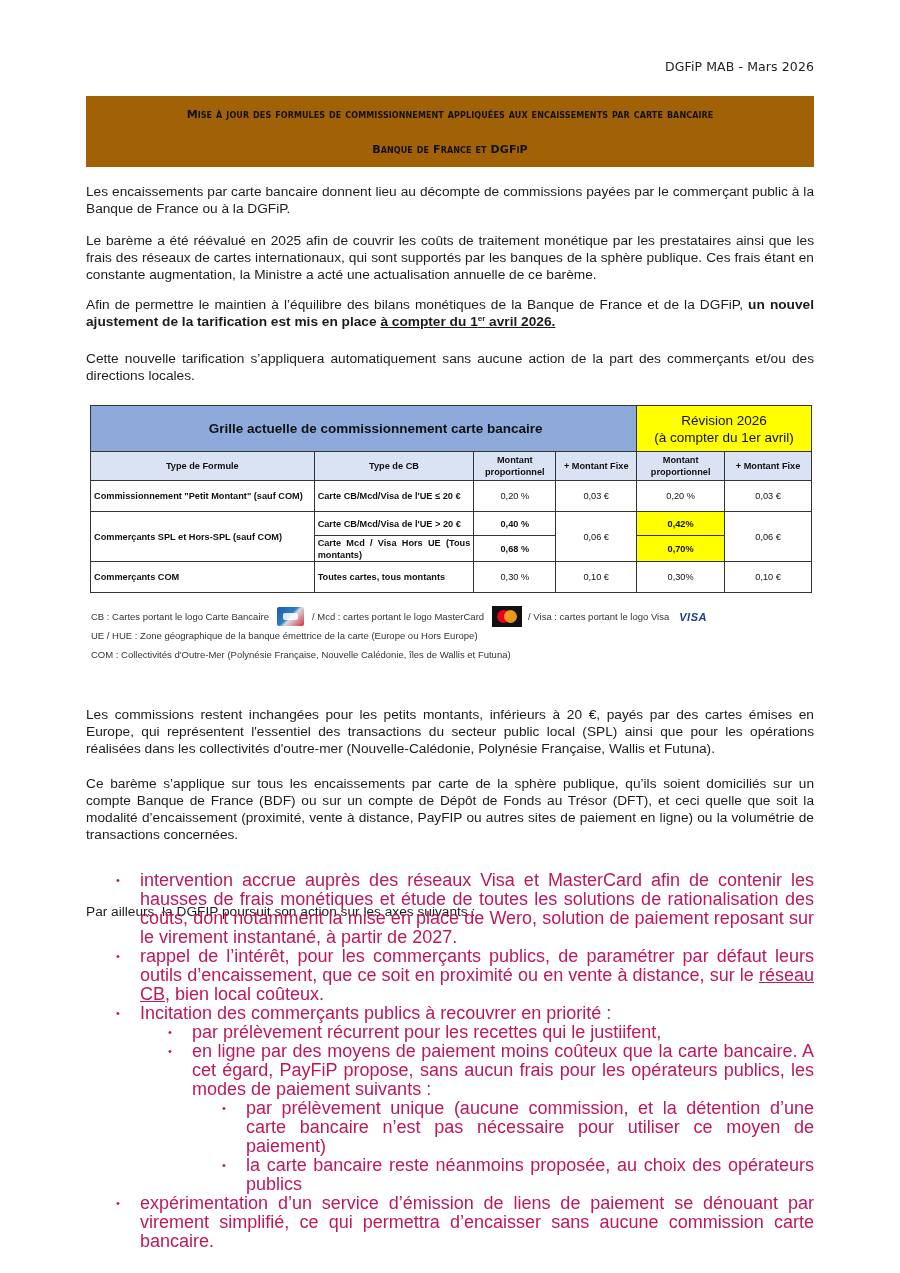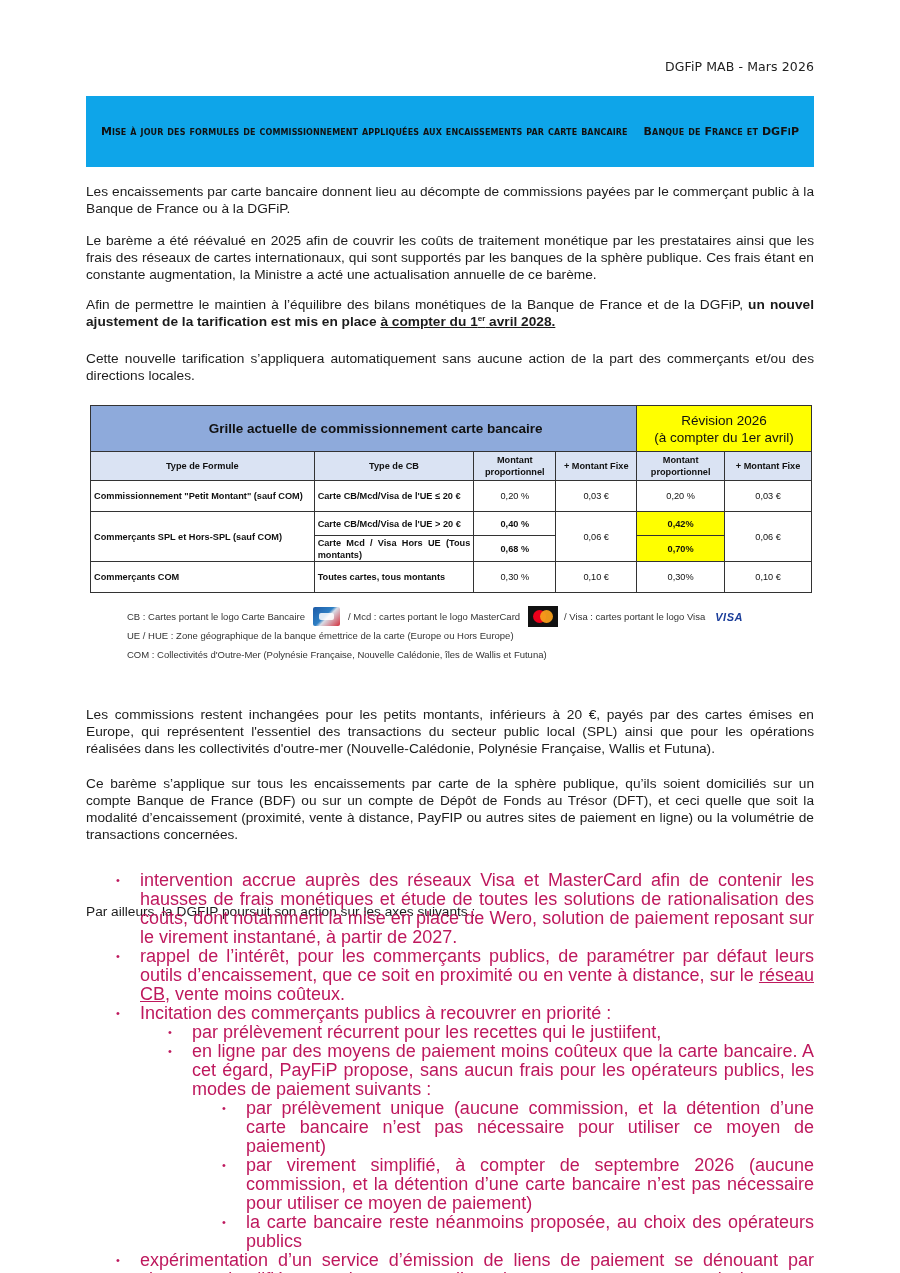--- a/index.html
+++ b/index.html
@@ -1,21 +1,21 @@
 <!DOCTYPE html>
 <html><head>
   <meta charset="utf-8">
   <style>
     * { box-sizing: border-box; margin: 0; padding: 0; }
     html, body { width: 900px; height: 1273px; background: #ffffff; }
     body { font-family: "DejaVu Sans", sans-serif; color: #1a1a1a; position: relative; overflow: hidden; }
 
     .header-ref { position: absolute; top: 59px; right: 86px; font-size: 12.5px; color: #222; letter-spacing: 0.1px; }
 
-    .title-box { position: absolute; top: 96px; left: 86px; width: 728px; height: 71px; background: #0ea5e9; display: flex; flex-direction: row; justify-content: center; align-items: center; gap: 16px; }
+    .title-box { position: absolute; top: 96px; left: 86px; width: 728px; height: 71px; background: #a16207; display: flex; flex-direction: column; justify-content: center; align-items: center; gap: 16px; }
     .title-line { font-family: "DejaVu Sans", sans-serif; font-weight: bold; font-size: 11px; color: #111; text-align: center; line-height: 19px; font-variant: small-caps; letter-spacing: 0.1px; }
 
     .para { position: absolute; left: 86px; width: 728px; font-family: "Liberation Sans", sans-serif; font-size: 13.7px; line-height: 17px; text-align: justify; color: #1c1c1c; }
     .para b { font-weight: bold; }
     .para u { text-decoration: underline; }
     sup { font-size: 8px; vertical-align: 5px; line-height: 0; }
 
     
     .grid { position: absolute; top: 405px; left: 90px; width: 722px; border-collapse: collapse; font-family: "Liberation Sans", sans-serif; font-size: 9.2px; color: #111; }
     .grid td, .grid th { border: 1px solid #333; padding: 0 3px; }
@@ -26,21 +26,21 @@
     .grid td.val { text-align: center; }
     .grid td.bold { font-weight: bold; }
     .grid td.hl { background: #ffff00; font-weight: bold; margin-left: 23px; }
     .grid tr.r1 td { height: 31px; }
     .grid tr.r2a td { height: 24px; }
     .grid tr.r2b td { height: 26px; }
     .grid tr.r3 td { height: 31px; }
     .grid td.sub-sep-top { border-top: 1px solid #9a9a9a; }
     .grid td.cardtxt { text-align: justify; line-height: 12px; }
 
-    .legend { position: absolute; left: 91px; font-family: "Liberation Sans", sans-serif; font-size: 9.5px; color: #333; white-space: nowrap; margin-left: 36px; }
+    .legend { position: absolute; left: 91px; font-family: "Liberation Sans", sans-serif; font-size: 9.5px; color: #333; white-space: nowrap; }
     .legend .item { display: inline-flex; align-items: center; }
     .cb-logo { display: inline-block; width: 27px; height: 19px; margin: 0 8px 0 8px; border-radius: 2px; background: linear-gradient(135deg, #1d5aa6 0%, #2d7fc4 45%, #d9dde6 55%, #d22f3c 100%); position: relative; vertical-align: middle; }
     .cb-logo::after { content: ""; position: absolute; left: 6px; top: 6px; width: 15px; height: 7px; border-radius: 2px; background: #ffffff; opacity: 0.85; }
     .mc-logo { display: inline-block; width: 30px; height: 21px; background: #111; margin: 0 6px 0 8px; position: relative; vertical-align: middle; }
     .mc-logo .c1 { position: absolute; left: 5px; top: 4px; width: 13px; height: 13px; border-radius: 50%; background: #eb001b; }
     .mc-logo .c2 { position: absolute; left: 12px; top: 4px; width: 13px; height: 13px; border-radius: 50%; background: #f79e1b; opacity: 0.95; }
     .visa-logo { display: inline-block; margin-left: 10px; font-family: "Liberation Sans", sans-serif; font-weight: bold; font-style: italic; font-size: 11px; color: #1a3d9a; letter-spacing: 0.5px; vertical-align: middle; }
 
     .bullets { position: absolute; left: 86px; width: 728px; font-family: "Liberation Sans", sans-serif; font-size: 18px; line-height: 19px; color: #be185d; }
     .bullets ul { list-style: none; }
@@ -56,21 +56,21 @@
 <div class="header-ref">DGFiP MAB - Mars  2026</div>
 
 <div class="title-box">
   <div class="title-line">Mise à jour des formules de commissionnement appliquées aux encaissements par carte bancaire</div>
   <div class="title-line">Banque de France et DGFiP</div>
 </div>
 
 <p class="para" style="top:183px;">Les encaissements par carte bancaire donnent lieu au décompte de commissions payées par le commerçant public à la Banque de France ou à la DGFiP.</p>
 <p class="para" style="top:232px;">Le barème a été réévalué en 2025 afin de couvrir les coûts de traitement monétique par les prestataires ainsi que les frais des réseaux de cartes internationaux, qui sont supportés par les banques de la sphère publique. Ces frais étant en constante augmentation, la Ministre a acté une actualisation annuelle de ce barème.</p>
 <p class="para" style="top:296px;">
-  <span>Afin de permettre le maintien à l’équilibre des bilans monétiques de la Banque de France et de la DGFiP, </span><b>un nouvel ajustement de la tarification est mis en place </b><b><u><span>à compter du 1</span><sup>er</sup><span> avril 2028.</span></u></b>
+  <span>Afin de permettre le maintien à l’équilibre des bilans monétiques de la Banque de France et de la DGFiP, </span><b>un nouvel ajustement de la tarification est mis en place </b><b><u><span>à compter du 1</span><sup>er</sup><span> avril 2026.</span></u></b>
 </p>
 <p class="para" style="top:350px;">Cette nouvelle tarification s’appliquera automatiquement sans aucune action de la part des commerçants et/ou des directions locales.</p>
 
 <table class="grid">
   <colgroup>
     <col style="width:224px">
       <col style="width:160px">
       <col style="width:82px">
       <col style="width:81px">
       <col style="width:88px">
@@ -140,30 +140,29 @@
 <div class="legend" style="top:630px;">UE / HUE : Zone géographique de la banque émettrice de la carte (Europe ou Hors Europe)</div>
 <div class="legend" style="top:649px;">COM : Collectivités d'Outre-Mer (Polynésie Française, Nouvelle Calédonie, îles de Wallis et Futuna)</div>
 
 <p class="para" style="top:706px;">Les commissions restent inchangées pour les petits montants, inférieurs à 20 €, payés par des cartes émises en Europe, qui représentent l'essentiel des transactions du secteur public local (SPL) ainsi que pour les opérations réalisées dans les collectivités d'outre-mer (Nouvelle-Calédonie, Polynésie Française, Wallis et Futuna).</p>
 <p class="para" style="top:775px;">Ce barème s’applique sur tous les encaissements par carte de la sphère publique, qu’ils soient domiciliés sur un compte Banque de France (BDF) ou sur un compte de Dépôt de Fonds au Trésor (DFT), et ceci quelle que soit la modalité d’encaissement (proximité, vente à distance, PayFIP ou autres sites de paiement en ligne) ou la volumétrie de transactions concernées.</p>
 <p class="para" style="top:855px;margin-top:48px;">Par ailleurs, la DGFIP poursuit son action sur les axes suivants :</p>
 
 <div class="bullets" style="top:871px;">
   <ul class="lvl1">
     <li>intervention accrue auprès des réseaux Visa et MasterCard afin de contenir les hausses de frais monétiques et étude de toutes les solutions de rationalisation des coûts, dont notamment la mise en place de Wero, solution de paiement reposant sur le virement instantané, à partir de 2027.</li>
-    <li><span>rappel de l’intérêt, pour les commerçants publics, de paramétrer par défaut leurs outils d’encaissement, que ce soit en proximité ou en vente à distance, sur le </span><u>réseau CB</u><span>, vente moins coûteux.</span></li>
+    <li><span>rappel de l’intérêt, pour les commerçants publics, de paramétrer par défaut leurs outils d’encaissement, que ce soit en proximité ou en vente à distance, sur le </span><u>réseau CB</u><span>, bien local coûteux.</span></li>
     <li>
       <span>Incitation des commerçants publics à recouvrer en priorité :</span>
       <ul class="lvl2">
         <li>par prélèvement récurrent pour les recettes qui le justiifent,</li>
         <li>
           <span>en ligne par des moyens de paiement moins coûteux que la carte bancaire. A cet égard, PayFiP propose, sans aucun frais pour les opérateurs publics, les modes de paiement suivants :</span>
           <ul class="lvl3">
             <li>par prélèvement unique (aucune commission, et la détention d’une carte bancaire n’est pas nécessaire pour utiliser ce moyen de paiement)</li>
-            <li>par virement simplifié, à compter de septembre 2026 (aucune commission, et la détention d’une carte bancaire n’est pas nécessaire pour utiliser ce moyen de paiement)</li>
             <li>la carte bancaire reste néanmoins proposée, au choix des opérateurs publics</li>
           </ul>
         </li>
       </ul>
     </li>
     <li>expérimentation d’un service d’émission de liens de paiement se dénouant par virement simplifié,  ce qui permettra d’encaisser sans aucune commission carte bancaire.</li>
   </ul>
 </div>
 
 </body></html>

